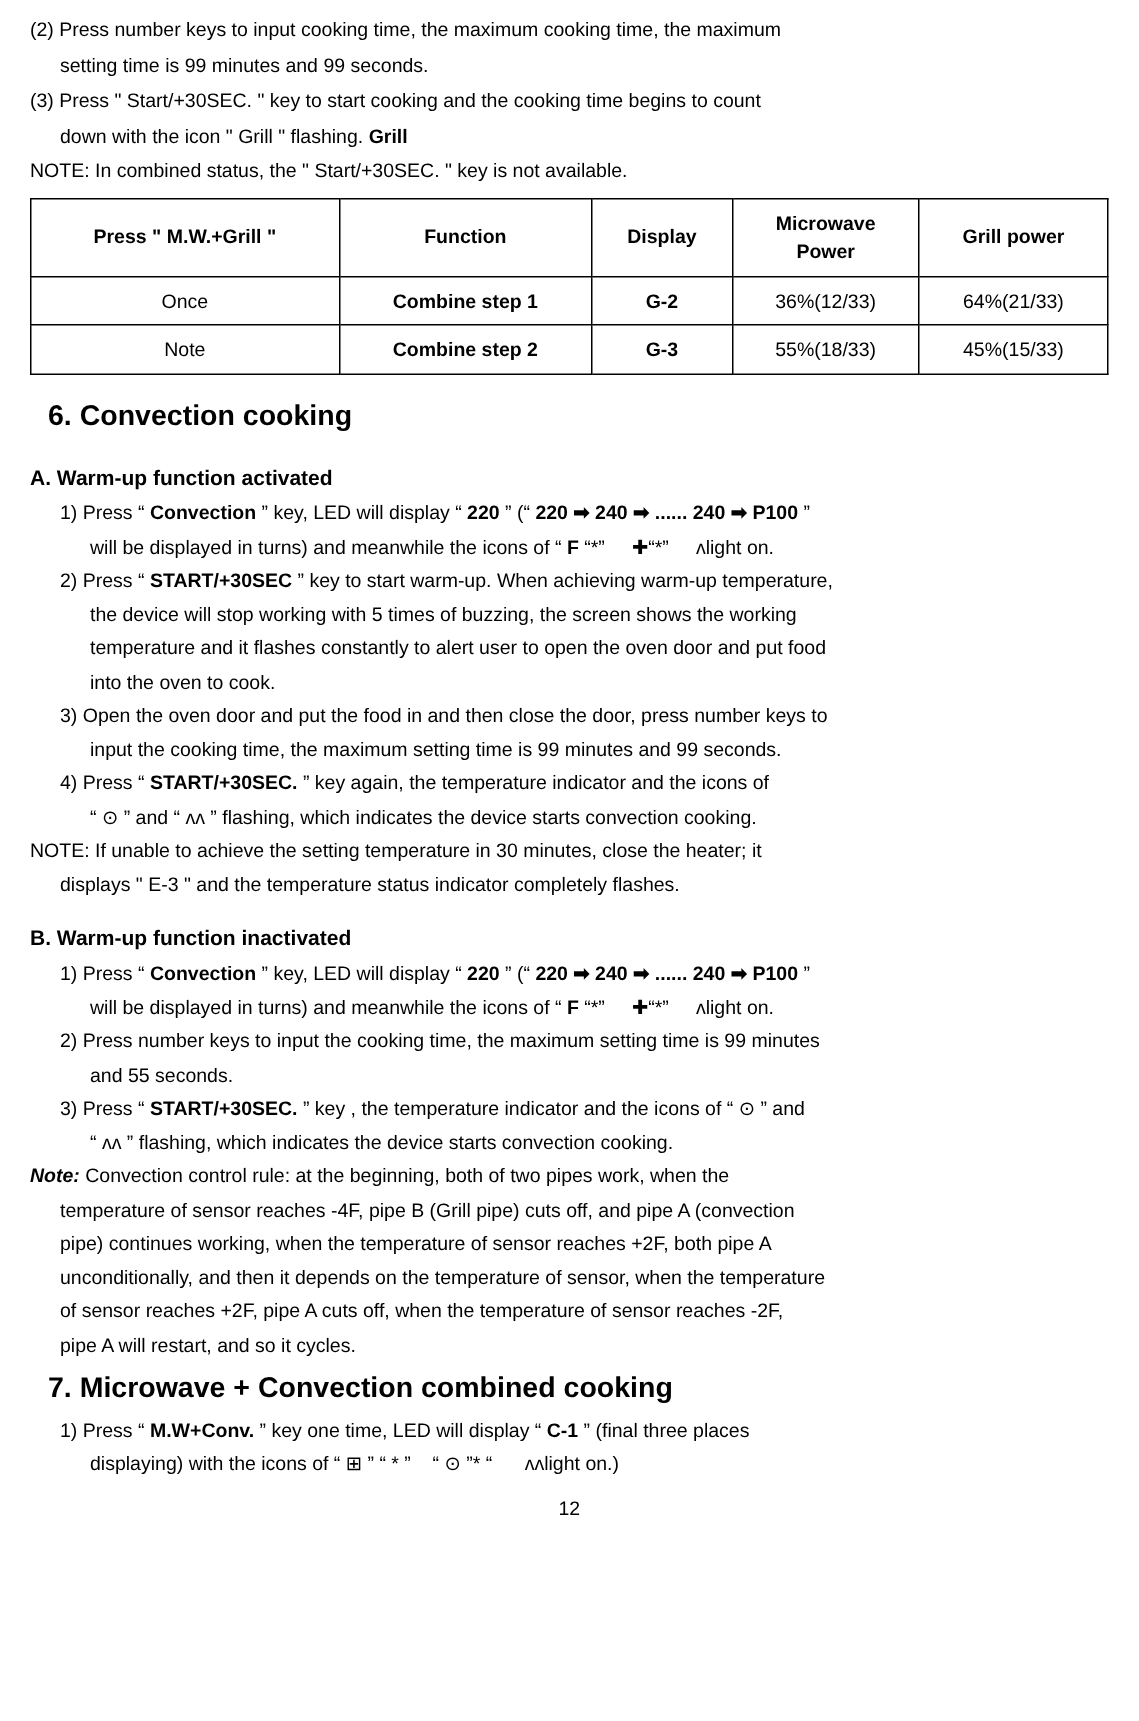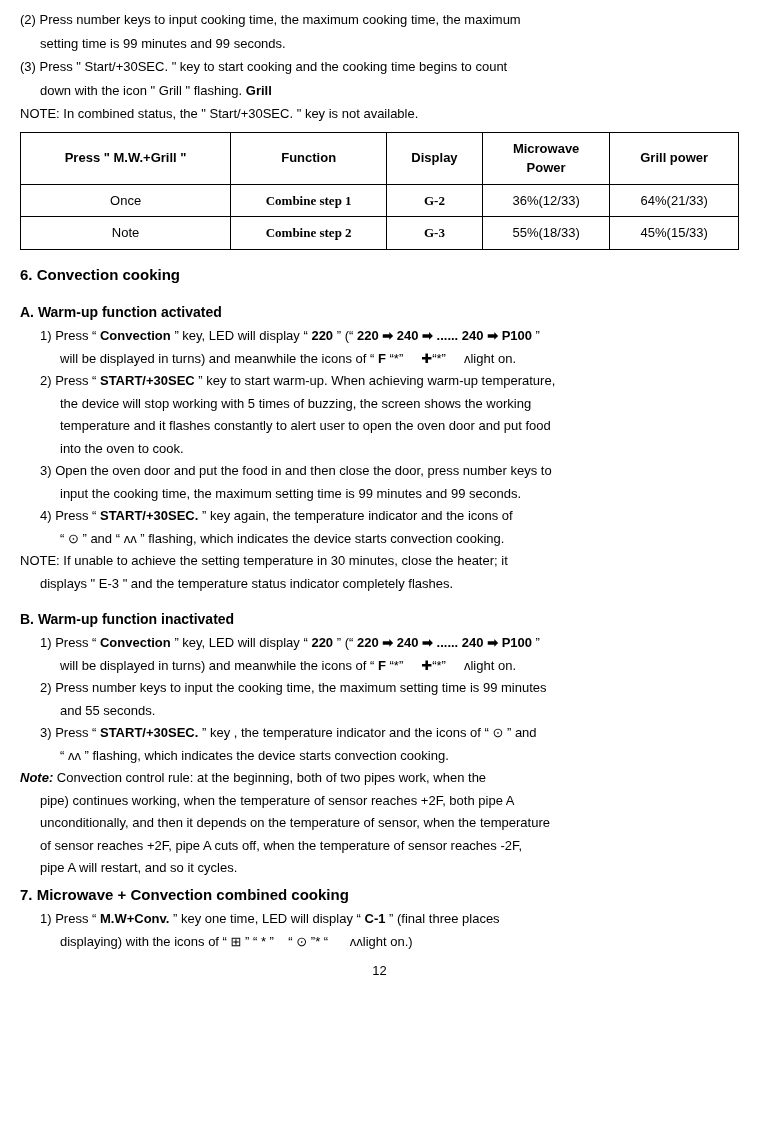--- a/index.html
+++ b/index.html
@@ -36,29 +36,29 @@
       text-align: center;
       vertical-align: middle;
     }
 
     .cooking-table th {
       font-weight: bold;
     }
 
     .cooking-table td.bold-text {
       font-weight: bold;
-      font-family: Liberation Serif, serif;
     }
 
     
     .section-header {
-      font-size: 15px;
+      font-size: 19px;
       font-weight: bold;
       margin-bottom: 4px;
       margin-top: 4px;
+      margin-left: 12px;
     }
 
     .subsection-header {
       font-size: 14px;
       font-weight: bold;
       margin-bottom: 4px;
       margin-top: 16px;
     }
 
     .content-block {
@@ -150,20 +150,21 @@
     <p class="indent">will be displayed in turns) and meanwhile the icons of “ <strong> F</strong> “*” &nbsp;&nbsp;&nbsp; ✚“*”&nbsp;&nbsp;&nbsp;&nbsp; ʌlight on.</p>
 
     <p>2) Press number keys to input the cooking time, the maximum setting time is 99 minutes</p>
     <p class="indent">and 55 seconds.</p>
 
     <p>3) Press “ <strong>START/+30SEC.</strong> ” key , the temperature indicator and the icons of “ ⊙ ” and</p>
     <p class="indent">“ ʌʌ ” flashing, which indicates the device starts convection cooking.</p>
   </div>
 
   <p><span class="italic"><strong>Note:</strong></span> Convection control rule: at the beginning, both of two pipes work, when the</p>
+  <p class="indent">temperature of sensor reaches -4F, pipe B (Grill pipe) cuts off, and pipe A (convection</p>
   <p class="indent">pipe) continues working, when the temperature of sensor reaches +2F, both pipe A</p>
   <p class="indent">unconditionally, and then it depends on the temperature of sensor, when the temperature</p>
   <p class="indent">of sensor reaches +2F, pipe A cuts off, when the temperature of sensor reaches -2F,</p>
   <p class="indent">pipe A will restart, and so it cycles.</p>
 </div>
 
 <div class="content-block">
   <p class="section-header">7. Microwave <strong>+</strong> Convection combined cooking</p>
   <div class="indent">
     <p>1) Press “ <strong>M.W+Conv.</strong> ” key one time, LED will display “ <strong>C-1</strong> ” (final three places</p>

